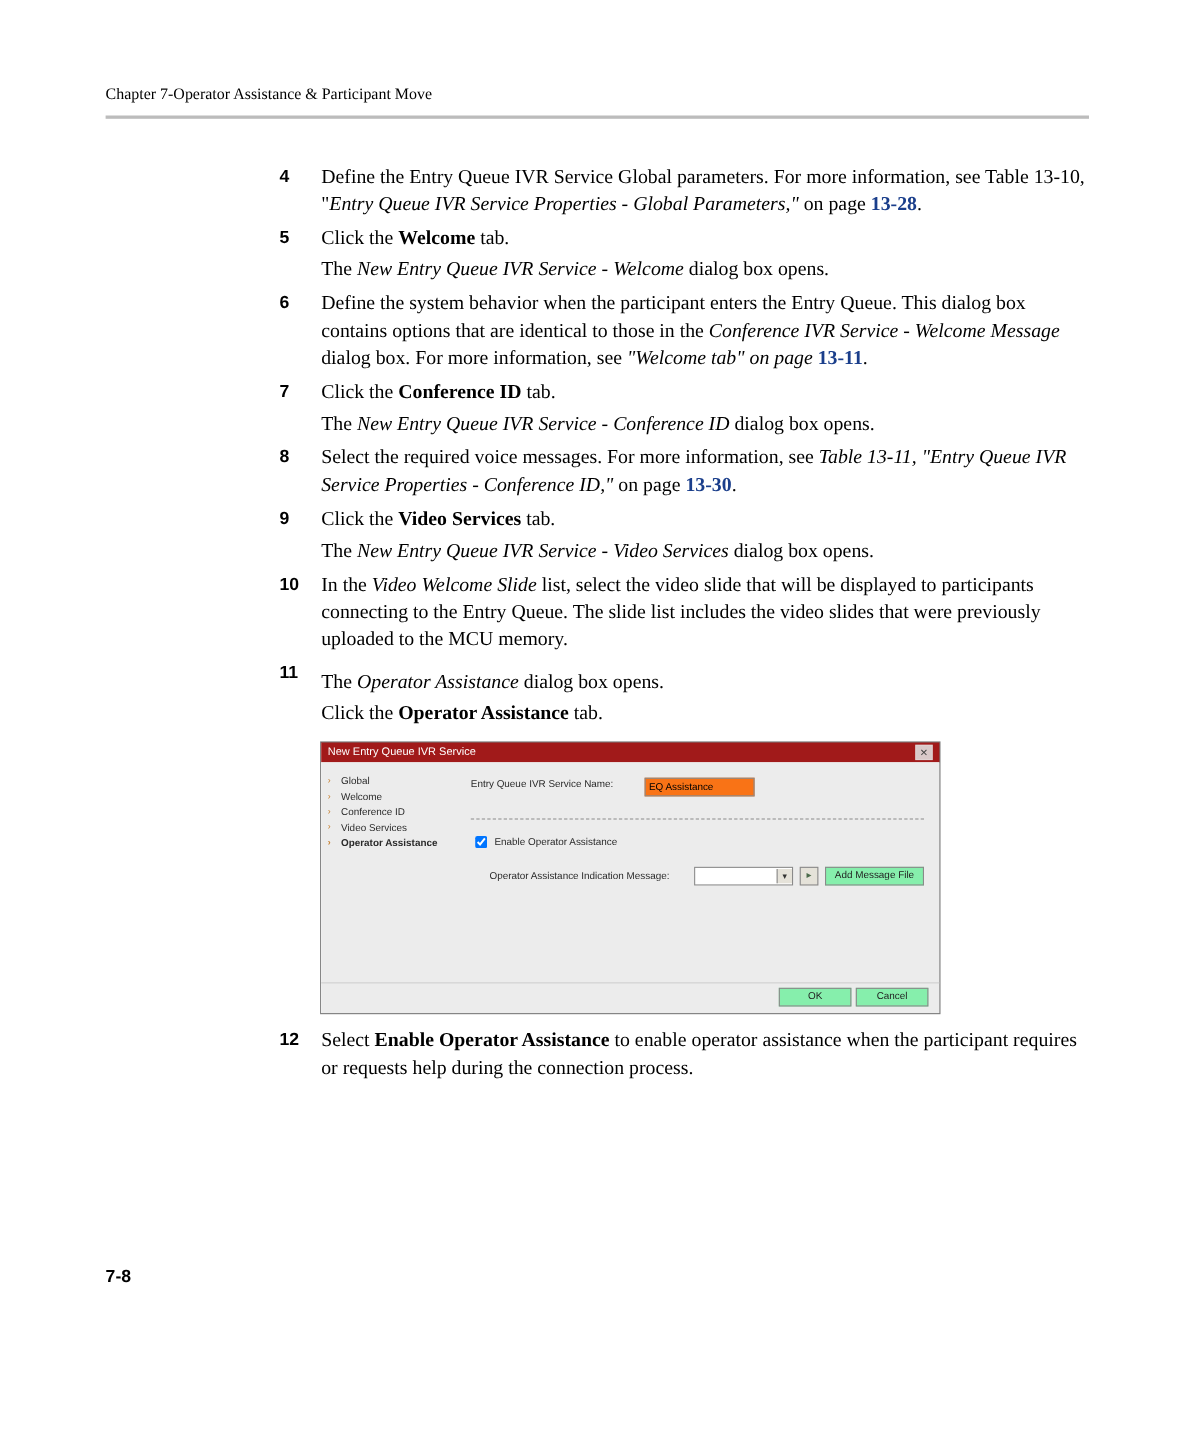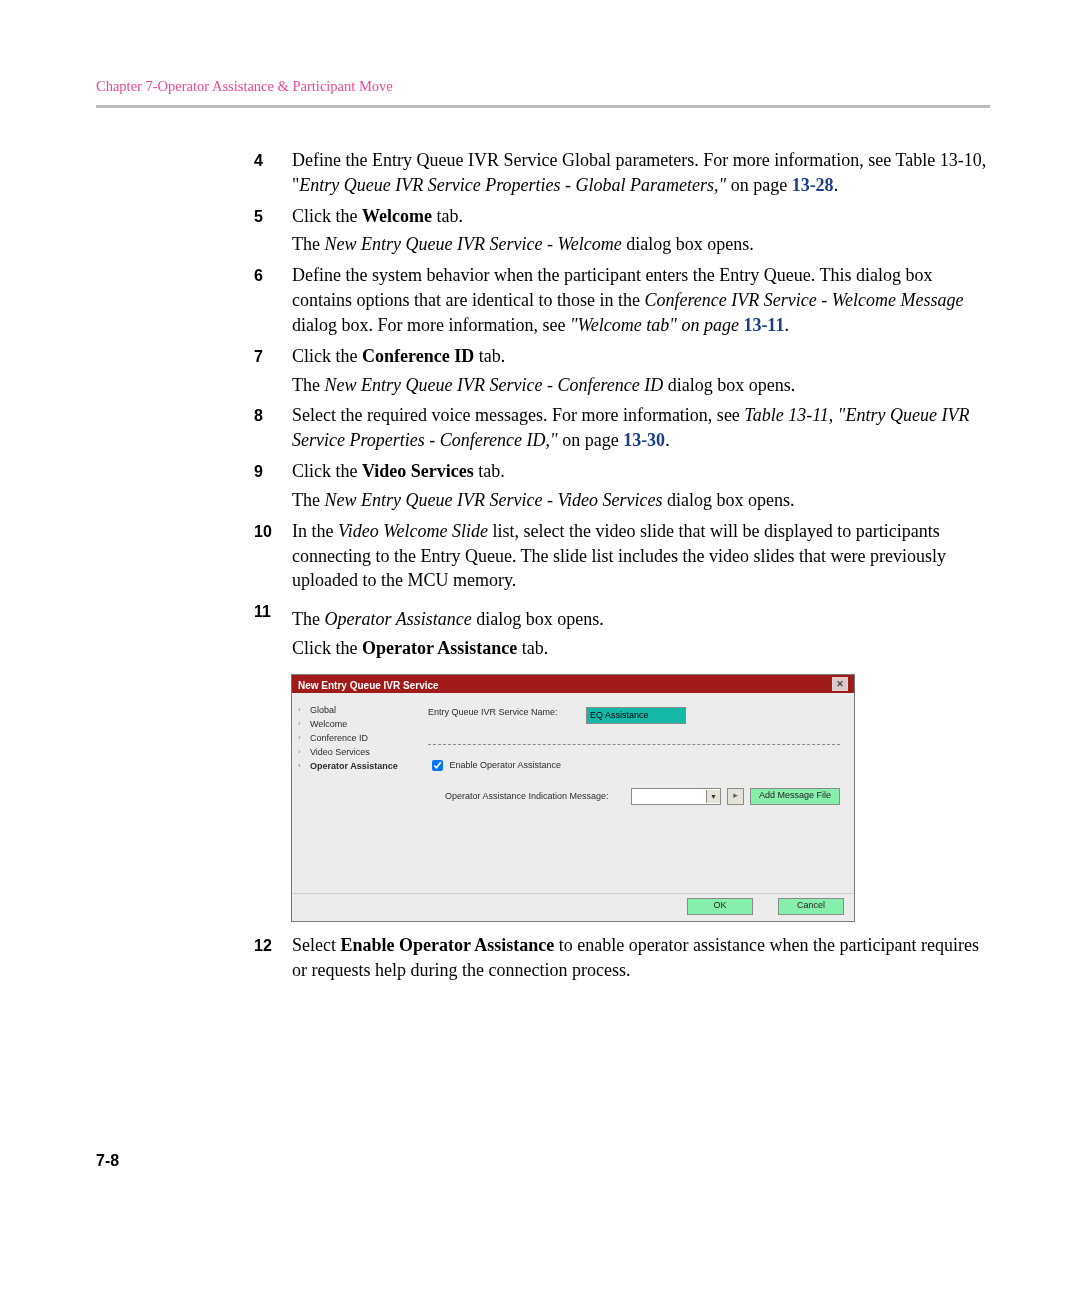--- a/index.html
+++ b/index.html
@@ -11,21 +11,21 @@
   }
   .page {
     width: 1080px;
     height: 1306px;
     position: relative;
     box-sizing: border-box;
     padding: 78px 90px 40px 96px;
   }
   .chapter-header {
     font-size: 14.5px;
-    color: #ec4899;
+    color: #000000;
     margin-bottom: 10px;
   }
   .header-rule {
     border: none;
     border-top: 3px solid #bcbcbc;
     margin: 0 0 40px 0;
   }
   .steps {
     margin-left: 158px;
   }
@@ -58,24 +58,24 @@
   .dialog-wrap {
     margin: 14px 0 12px 38px;
     width: 562px;
     box-shadow: 0 0 0 1px #7a7a7a;
     font-family: Tahoma, Verdana, Arial, sans-serif;
   }
   .dlg-titlebar {
     background: #a11a1a;
     color: #fff;
     font-size: 10px;
-    font-weight: 700;
+    font-weight: 400;
     padding: 2px 6px;
     display: flex;
-    align-items: flex-end;
+    align-items: center;
     justify-content: space-between;
   }
   .dlg-titlebar .x {
     width: 14px; height: 12px;
     background: #d9c9c9;
     color: #444;
     font-size: 9px;
     line-height: 12px;
     text-align: center;
     border: 1px solid #fff3;
@@ -117,21 +117,21 @@
     align-items: flex-start;
     gap: 8px;
     margin-bottom: 20px;
   }
   .fld-label { width: 150px; }
   .txt-in {
     font-family: inherit;
     font-size: 9px;
     padding: 1px 3px;
     border: 1px solid #8a8a8a;
-    background: #14b8a6;
+    background: #f97316;
     width: 92px;
     height: 13px;
     box-sizing: content-box;
   }
   .dash-sep {
     border: none;
     border-top: 1px dashed #8a8a8a;
     margin: 8px 0 12px 0;
   }
   .chk {
@@ -182,21 +182,21 @@
     font-size: 9px;
     line-height: 13px;
     color: #222;
     cursor: pointer;
   }
   .dlg-footer {
     background: #ececec;
     border-top: 1px solid #cfcfcf;
     display: flex;
     justify-content: flex-end;
-    gap: 25px;
+    gap: 4px;
     padding: 4px 10px 6px 10px;
   }
   .dlg-footer .pill-btn { min-width: 48px; text-align: center; }
 
   .page-num {
     position: absolute;
     left: 96px;
     bottom: 136px;
     font-weight: 700;
     font-family: Verdana, Arial, sans-serif;

